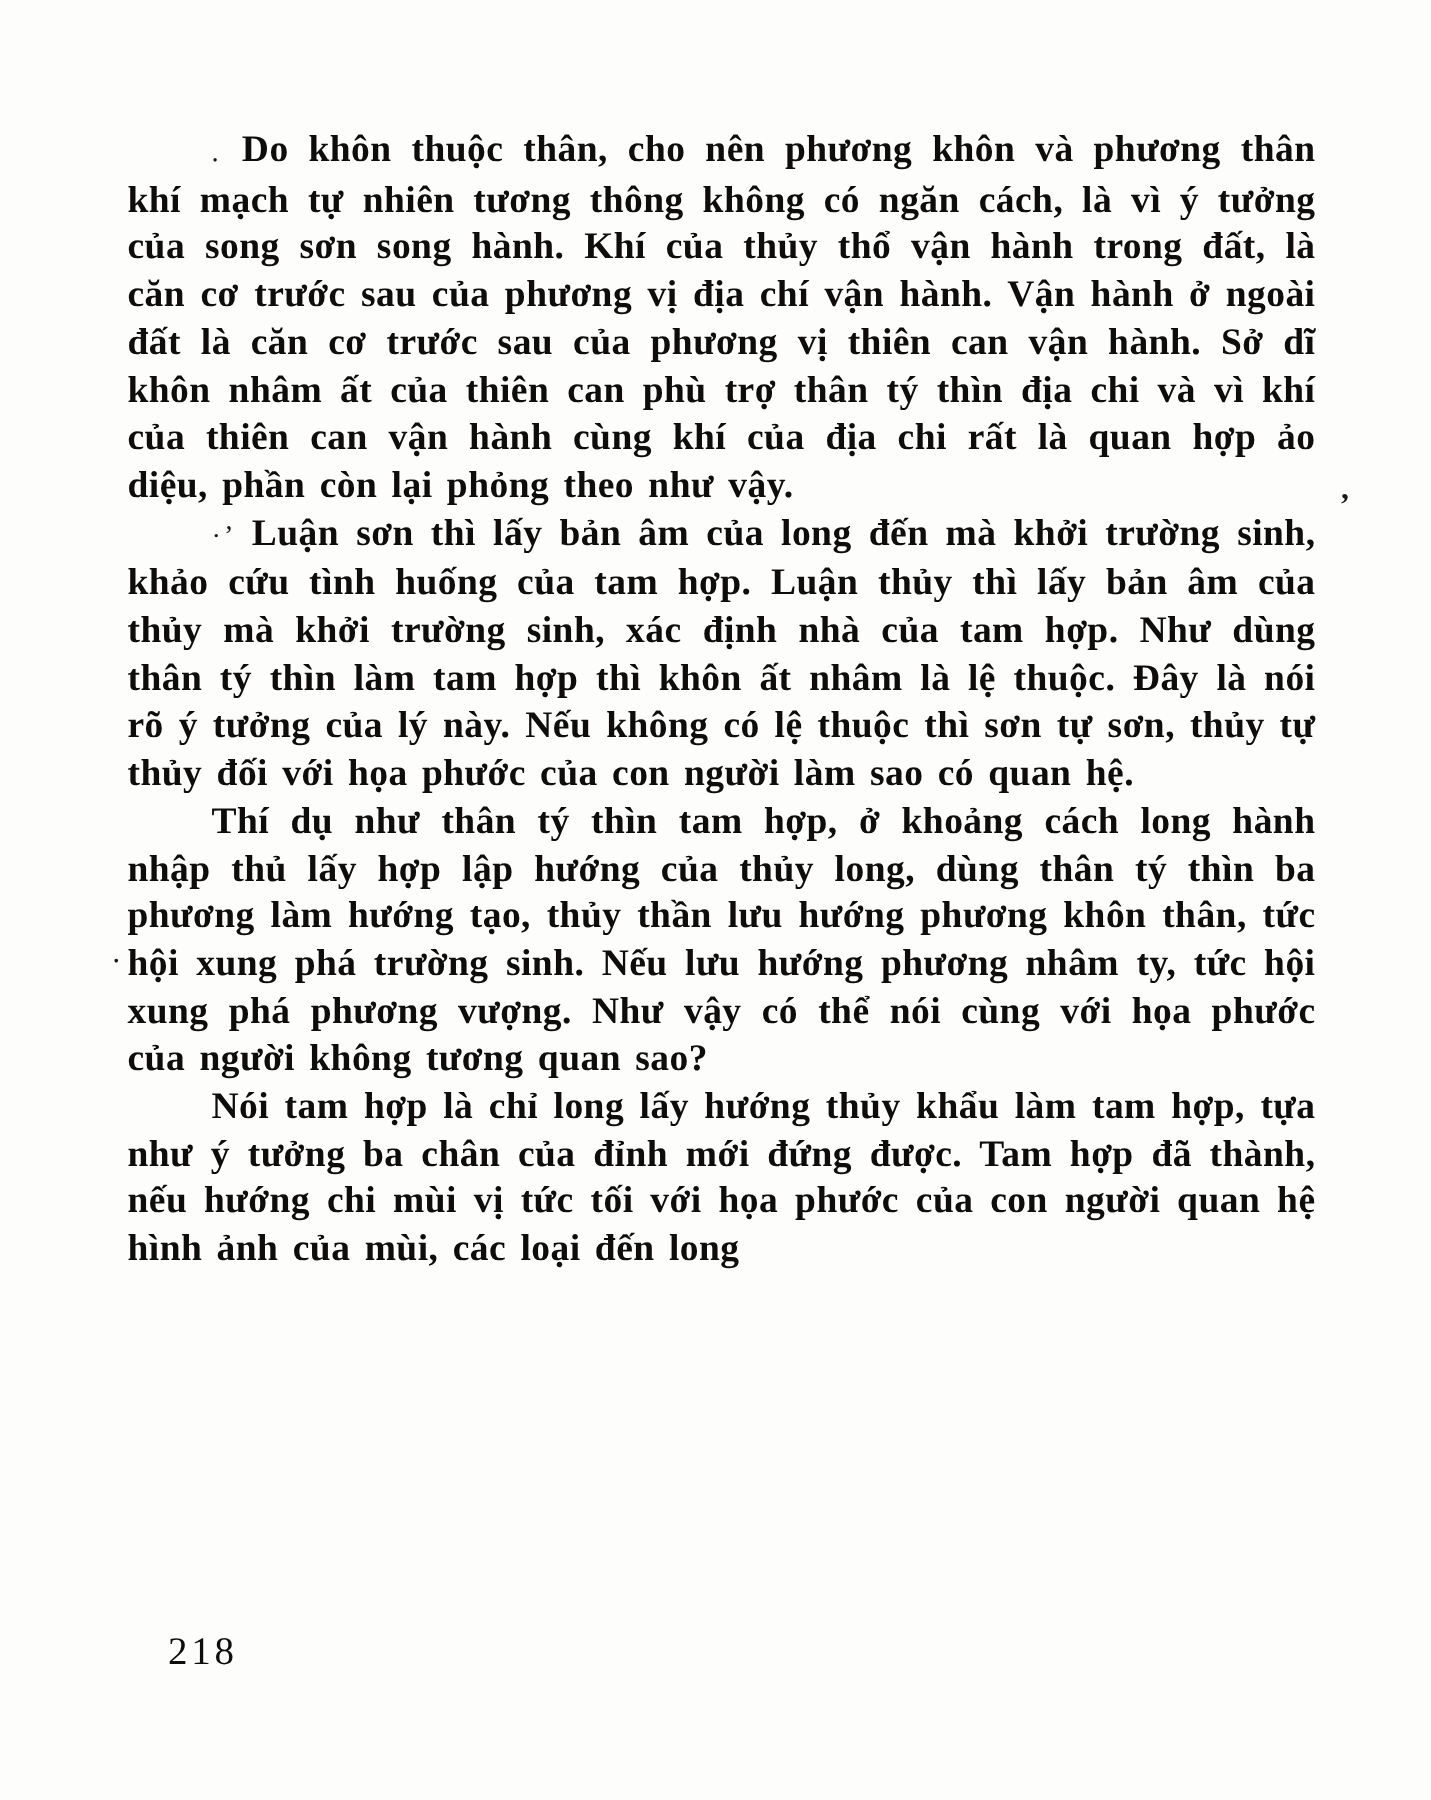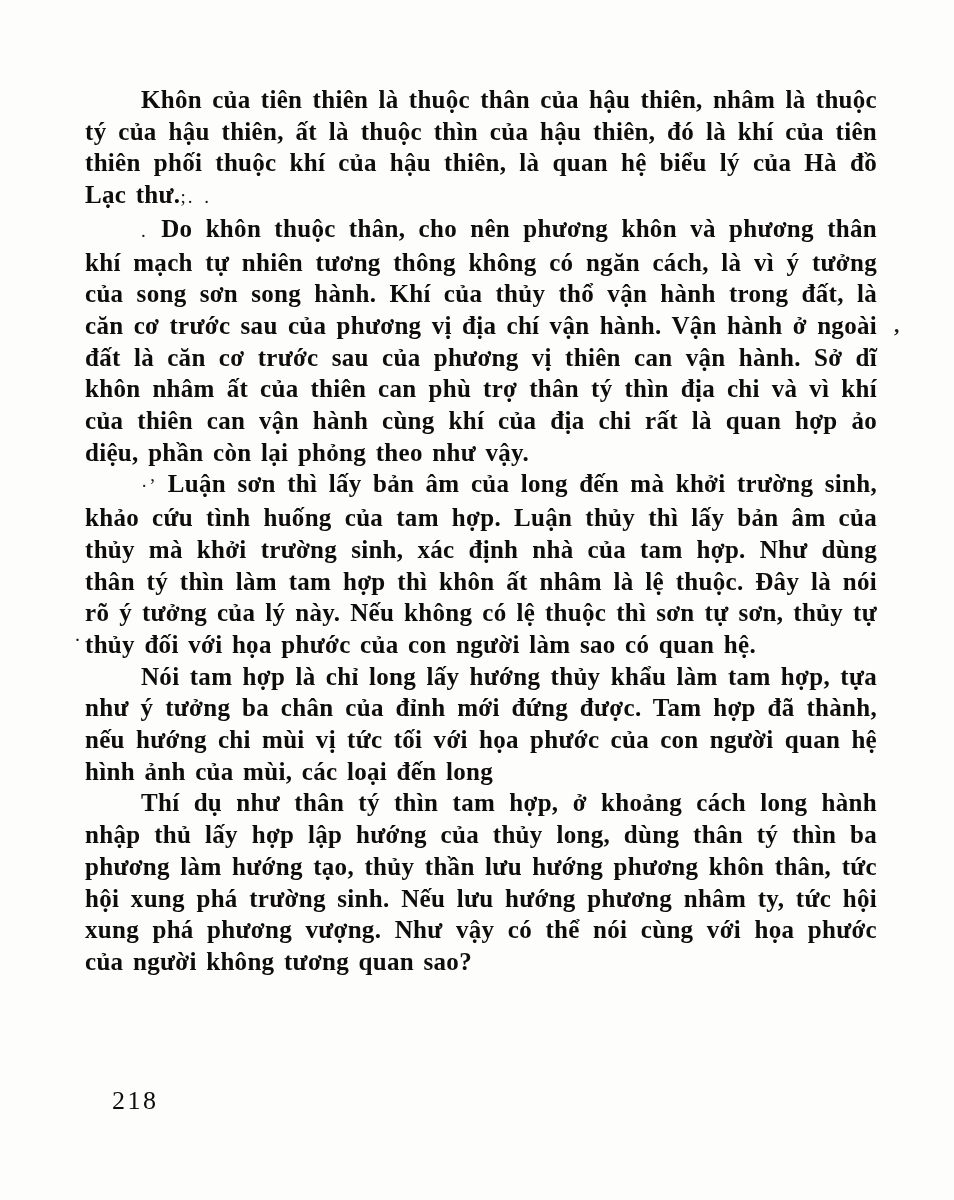--- a/index.html
+++ b/index.html
@@ -69,29 +69,28 @@
     letter-spacing: 2.5px;
   }
 </style>
 </head>
 <body>
 
 <div class="page">
 
   <main class="text-block">
 
-    <p class="para"><span>Khôn của tiên thiên là thuộc thân của hậu thiên, nhâm là thuộc tý của hậu thiên, ất là thuộc thìn của hậu thiên, đó là khí của tiên thiên phối thuộc khí của hậu thiên, là quan hệ biểu lý của Hà đồ Lạc thư.</span><span class="artifact inline">;. .</span></p>
 
     <p class="para"><span class="artifact inline">. </span><span>Do khôn thuộc thân, cho nên phương khôn và phương thân khí mạch tự nhiên tương thông không có ngăn cách, là vì ý tưởng của song sơn song hành. Khí của thủy thổ vận hành trong đất, là căn cơ trước sau của phương vị địa chí vận hành. Vận hành ở ngoài đất là căn cơ trước sau của phương vị thiên can vận hành. Sở dĩ khôn nhâm ất của thiên can phù trợ thân tý thìn địa chi và vì khí của thiên can vận hành cùng khí của địa chi rất là quan hợp ảo diệu, phần còn lại phỏng theo như vậy.</span></p>
 
     <p class="para"><span class="artifact inline">·’ </span><span>Luận sơn thì lấy bản âm của long đến mà khởi trường sinh, khảo cứu tình huống của tam hợp. Luận thủy thì lấy bản âm của thủy mà khởi trường sinh, xác định nhà của tam hợp. Như dùng thân tý thìn làm tam hợp thì khôn ất nhâm là lệ thuộc. Đây là nói rõ ý tưởng của lý này. Nếu không có lệ thuộc thì sơn tự sơn, thủy tự thủy đối với họa phước của con người làm sao có quan hệ.</span></p>
 
+    <p class="para"><span>Thí dụ như thân tý thìn tam hợp, ở khoảng cách long hành nhập thủ lấy hợp lập hướng của thủy long, dùng thân tý thìn ba phương làm hướng tạo, thủy thần lưu hướng phương khôn thân, tức hội xung phá trường sinh. Nếu lưu hướng phương nhâm ty, tức hội xung phá phương vượng. Như vậy có thể nói cùng với họa phước của người không tương quan sao?</span></p>
+
     <p class="para"><span>Nói tam hợp là chỉ long lấy hướng thủy khẩu làm tam hợp, tựa như ý tưởng ba chân của đỉnh mới đứng được. Tam hợp đã thành, nếu hướng chi mùi vị tức tối với họa phước của con người quan hệ hình ảnh của mùi, các loại đến long</span></p>
-
-    <p class="para"><span>Thí dụ như thân tý thìn tam hợp, ở khoảng cách long hành nhập thủ lấy hợp lập hướng của thủy long, dùng thân tý thìn ba phương làm hướng tạo, thủy thần lưu hướng phương khôn thân, tức hội xung phá trường sinh. Nếu lưu hướng phương nhâm ty, tức hội xung phá phương vượng. Như vậy có thể nói cùng với họa phước của người không tương quan sao?</span></p>
 
   </main>
 
   <span class="artifact abs mark-right">’</span>
 
   <span class="artifact abs mark-left">·</span>
 
   <div class="page-number">218</div>
 
 </div>

